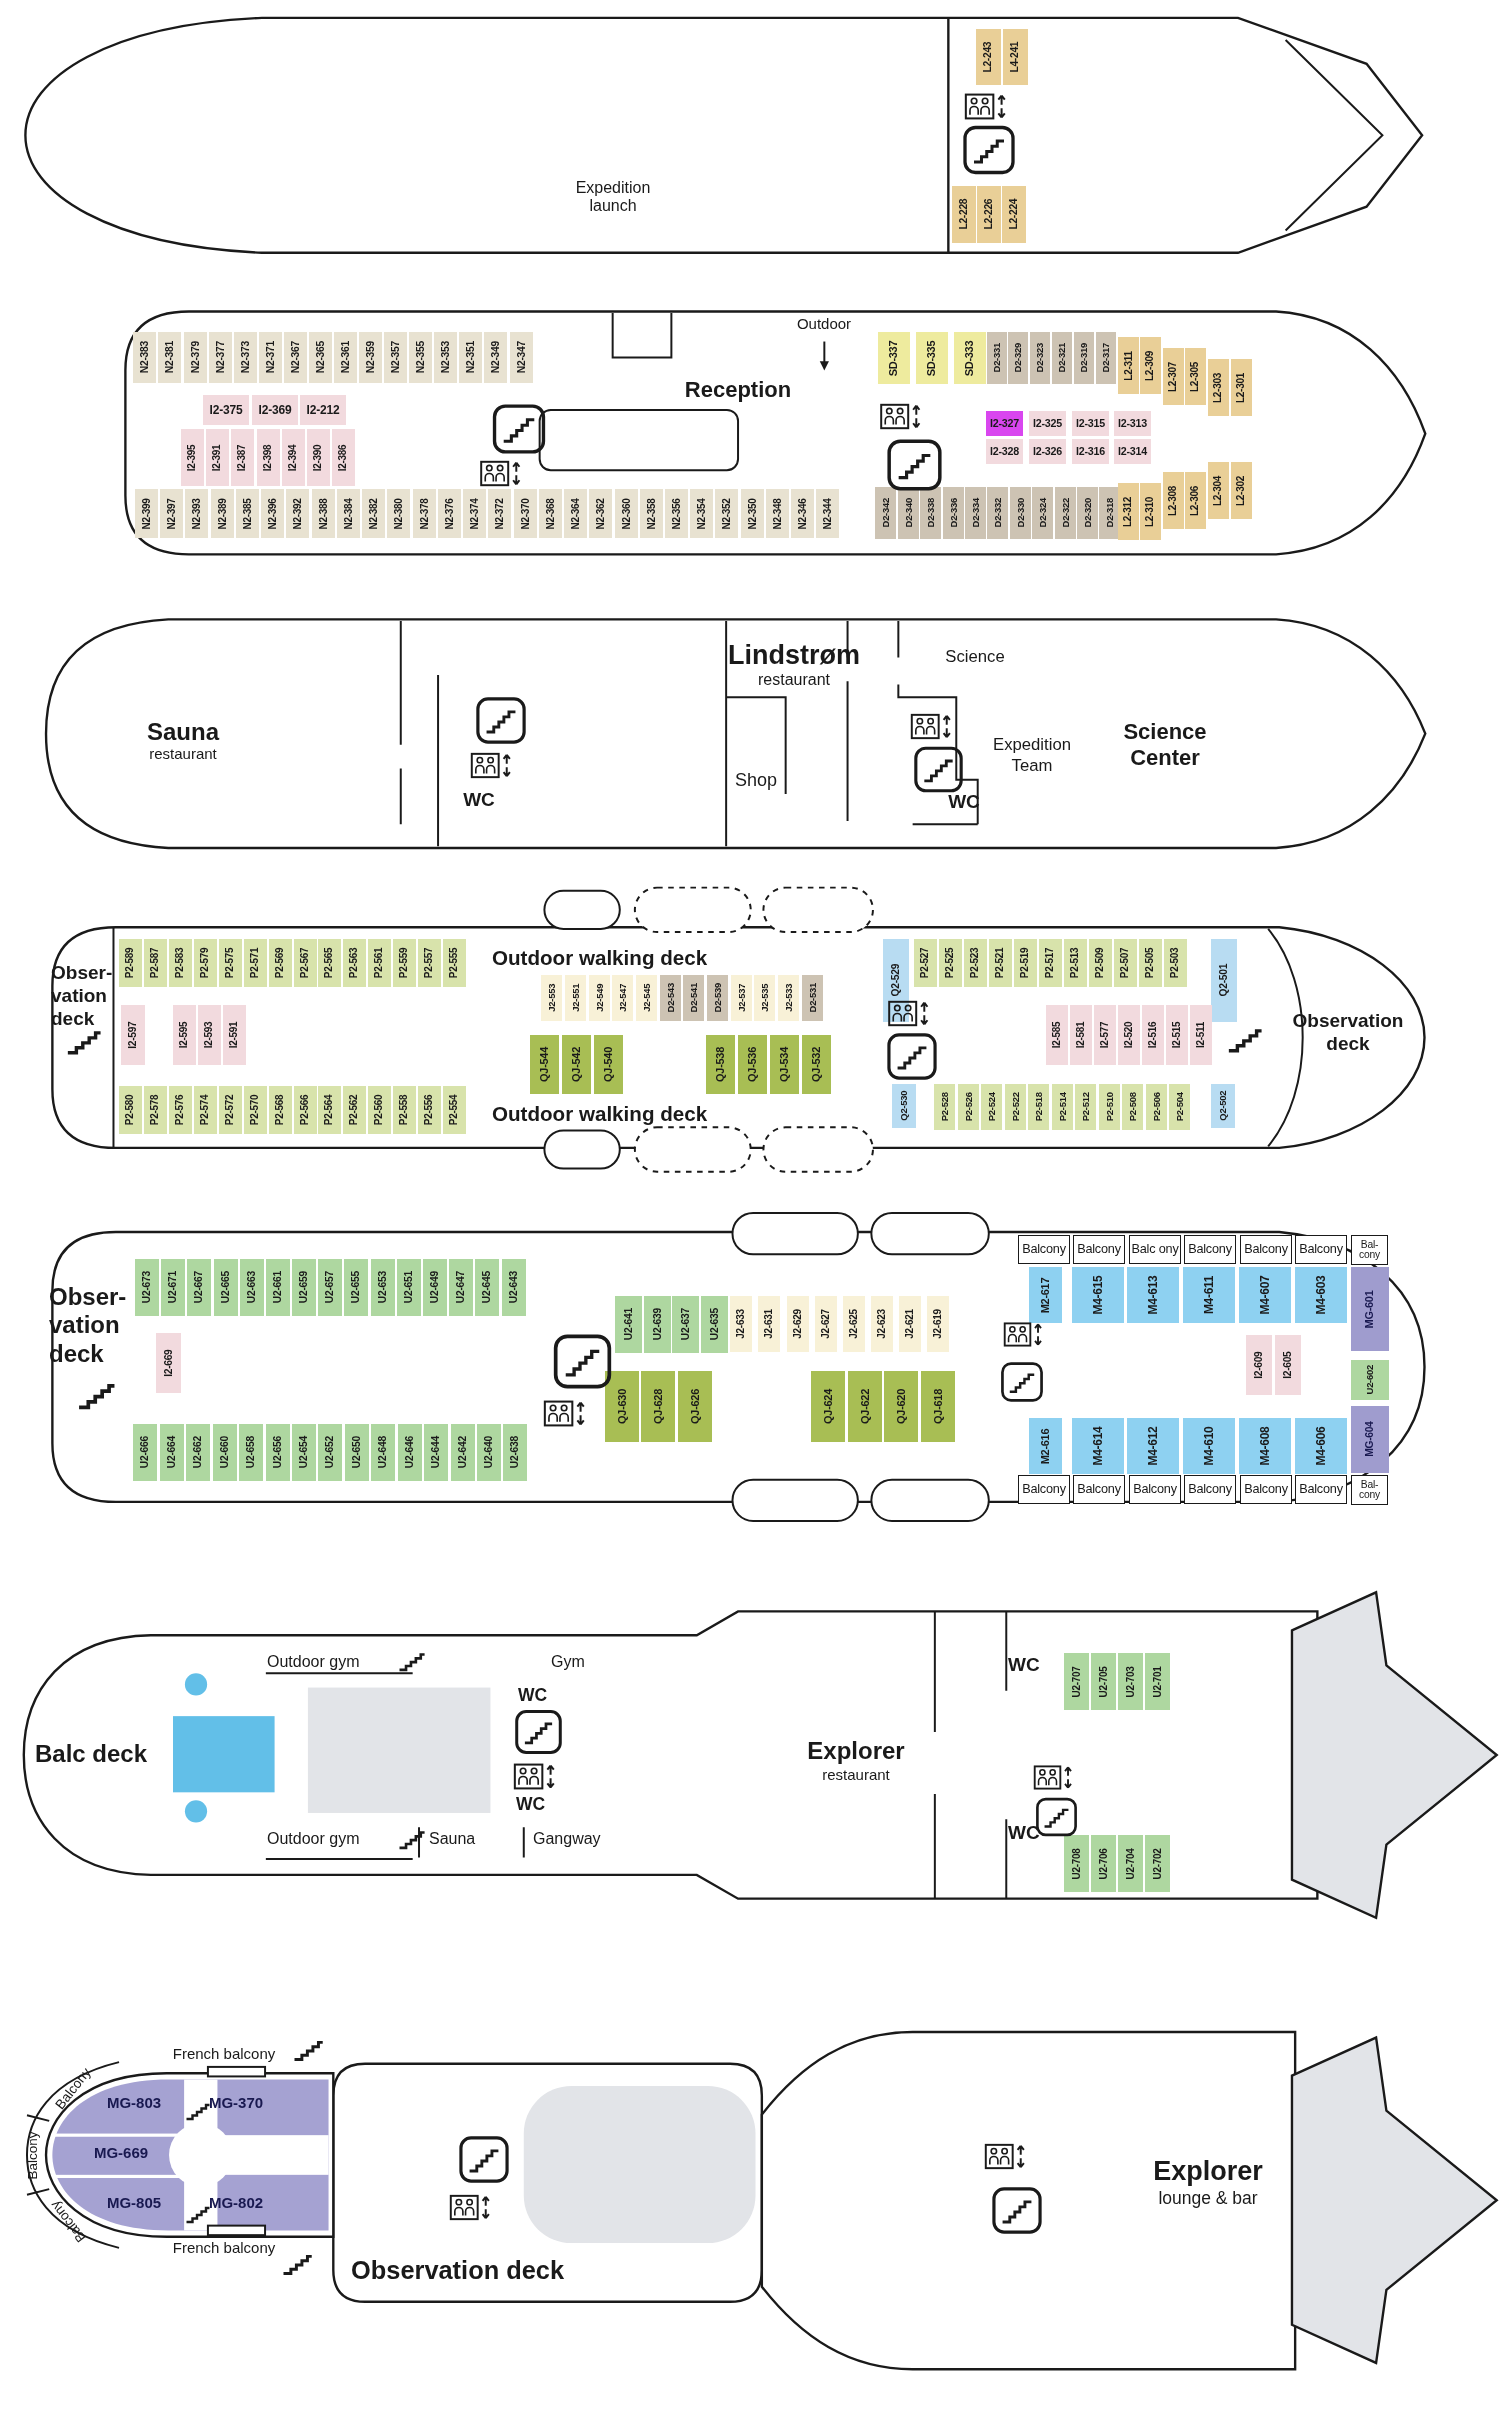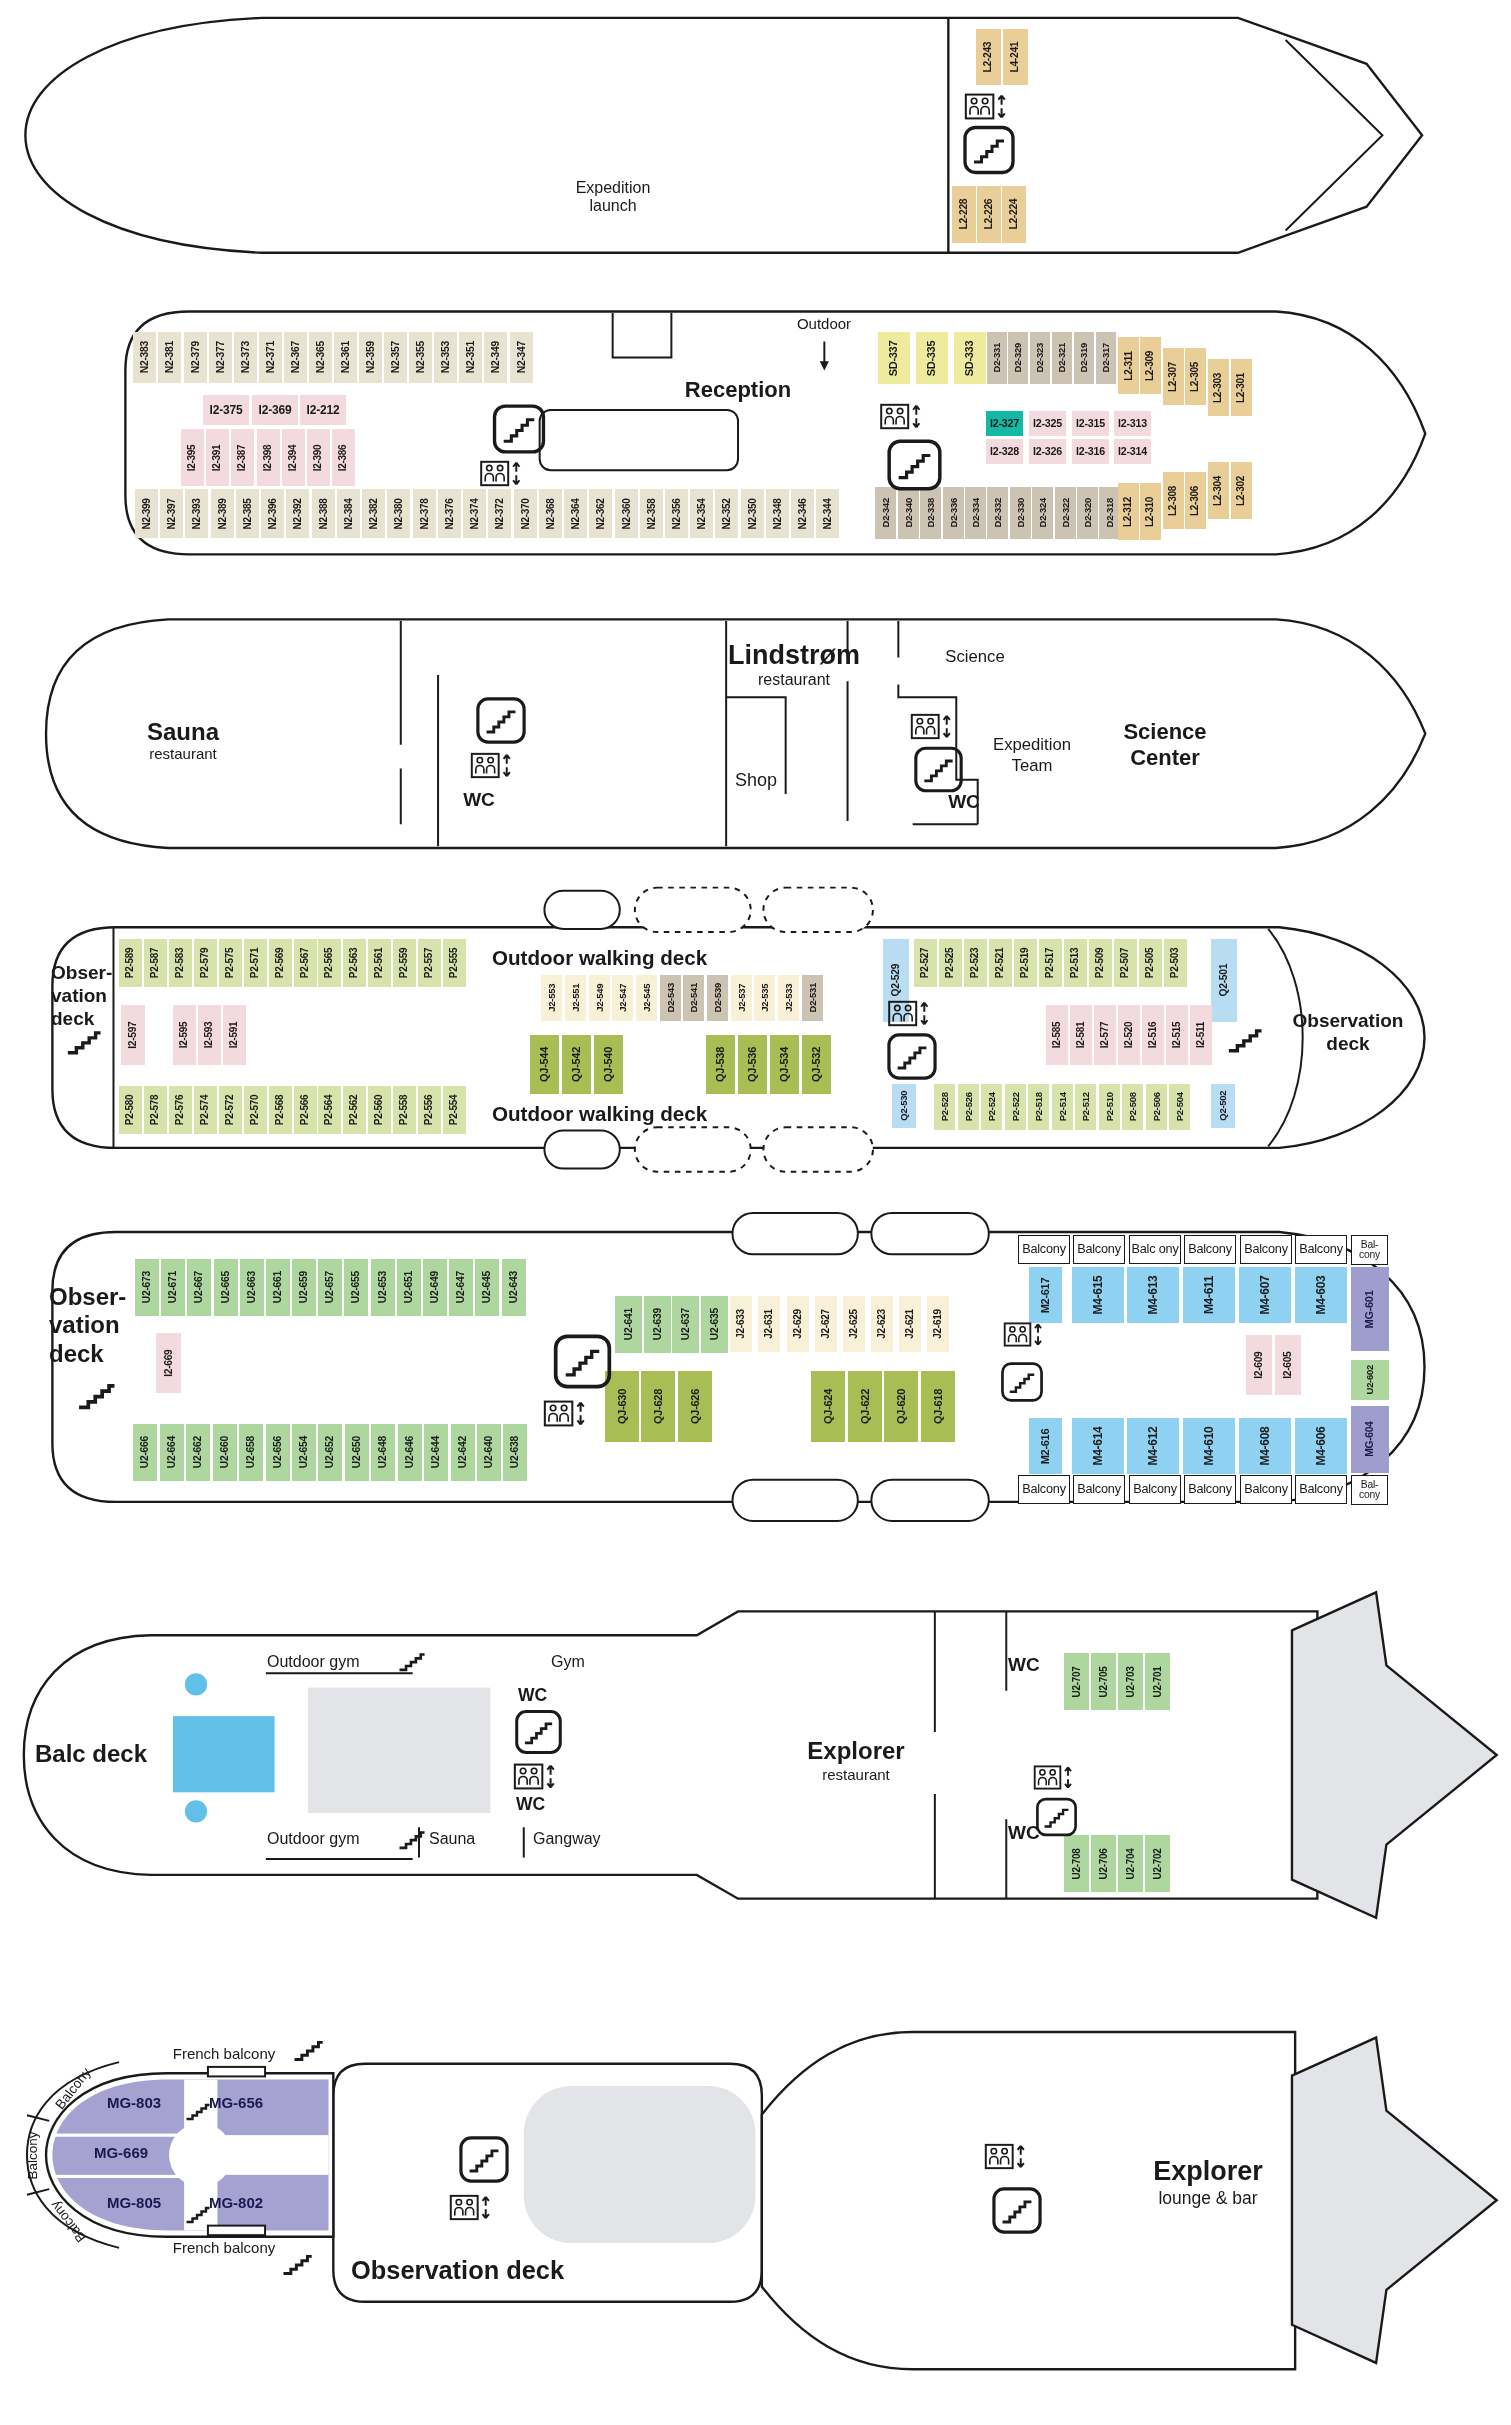--- a/index.html
+++ b/index.html
@@ -310,21 +310,21 @@
       </div>
       <div class="cab v" style="background: rgb(233, 207, 151); left: 1185px; top: 348px; width: 20.6px; height: 57px; font-size: 10px;">
         <span>L2-305</span>
       </div>
       <div class="cab v" style="background: rgb(233, 207, 151); left: 1208px; top: 359px; width: 20.6px; height: 57px; font-size: 10px;">
         <span>L2-303</span>
       </div>
       <div class="cab v" style="background: rgb(233, 207, 151); left: 1231px; top: 359px; width: 20.6px; height: 57px; font-size: 10px;">
         <span>L2-301</span>
       </div>
-      <div class="cab h" style="background: #14b8a6; left: 986px; top: 411px; width: 37px; height: 25.4px; font-size: 10.7px;">
+      <div class="cab h" style="background: #d946ef; left: 986px; top: 411px; width: 37px; height: 25.4px; font-size: 10.7px;">
         <span>I2-327</span>
       </div>
       <div class="cab h" style="background: rgb(242, 218, 222); left: 1029px; top: 411px; width: 37px; height: 25.4px; font-size: 10.7px;">
         <span>I2-325</span>
       </div>
       <div class="cab h" style="background: rgb(242, 218, 222); left: 1072px; top: 411px; width: 37px; height: 25.4px; font-size: 10.7px;">
         <span>I2-315</span>
       </div>
       <div class="cab h" style="background: rgb(242, 218, 222); left: 1114px; top: 411px; width: 37px; height: 25.4px; font-size: 10.7px;">
         <span>I2-313</span>
@@ -1130,21 +1130,21 @@
         <svg viewBox="0 0 36 34">
           <rect x="2" y="2" width="32" height="30" rx="7" fill="none" stroke="#1a1a1a" stroke-width="2.2"></rect>
           <path d="M8 25 H13 V21.5 H16.5 V18 H20 V14.5 H23.5 V11 H28" fill="none" stroke="#1a1a1a" stroke-width="2"></path>
         </svg>
       </div>
     </div>
     <div class="deck-layer">
       <div class="txt c" style="left: 224px; top: 2046px; font-size: 15px; font-weight: 400; transform: translateX(-50%);">French balcony</div>
       <div class="txt c" style="left: 224px; top: 2240px; font-size: 15px; font-weight: 400; transform: translateX(-50%);">French balcony</div>
       <div class="txt c" style="left: 134px; top: 2095px; font-size: 15px; font-weight: 700; color: rgb(25, 25, 80); transform: translateX(-50%);">MG-803</div>
-      <div class="txt c" style="left: 236px; top: 2095px; font-size: 15px; font-weight: 700; color: rgb(25, 25, 80); transform: translateX(-50%);">MG-656</div>
+      <div class="txt c" style="left: 236px; top: 2095px; font-size: 15px; font-weight: 700; color: rgb(25, 25, 80); transform: translateX(-50%);">MG-370</div>
       <div class="txt c" style="left: 121px; top: 2145px; font-size: 15px; font-weight: 700; color: rgb(25, 25, 80); transform: translateX(-50%);">MG-669</div>
       <div class="txt c" style="left: 134px; top: 2195px; font-size: 15px; font-weight: 700; color: rgb(25, 25, 80); transform: translateX(-50%);">MG-805</div>
       <div class="txt c" style="left: 236px; top: 2195px; font-size: 15px; font-weight: 700; color: rgb(25, 25, 80); transform: translateX(-50%);">MG-802</div>
       <div class="txt c" style="left: 73px; top: 2081px; font-size: 13.5px; font-weight: 400; transform: translateX(-50%) rotate(-52deg);">Balcony</div>
       <div class="txt c" style="left: 33px; top: 2148px; font-size: 13.5px; font-weight: 400; transform: translateX(-50%) rotate(-90deg);">Balcony</div>
       <div class="txt c" style="left: 68px; top: 2214px; font-size: 13.5px; font-weight: 400; transform: translateX(-50%) rotate(-128deg);">Balcony</div>
       <div class="txt" style="left: 351px; top: 2256px; font-size: 25.4px; font-weight: 700;">Observation deck</div>
       <div class="txt c" style="left: 1208px; top: 2156px; font-size: 27px; font-weight: 700; transform: translateX(-50%);">Explorer</div>
       <div class="txt c" style="left: 1208px; top: 2189px; font-size: 17.5px; font-weight: 400; transform: translateX(-50%);">lounge &amp; bar</div>
       <div class="icon" style="left: 184px; top: 2099px; width: 27px; height: 22px;">

